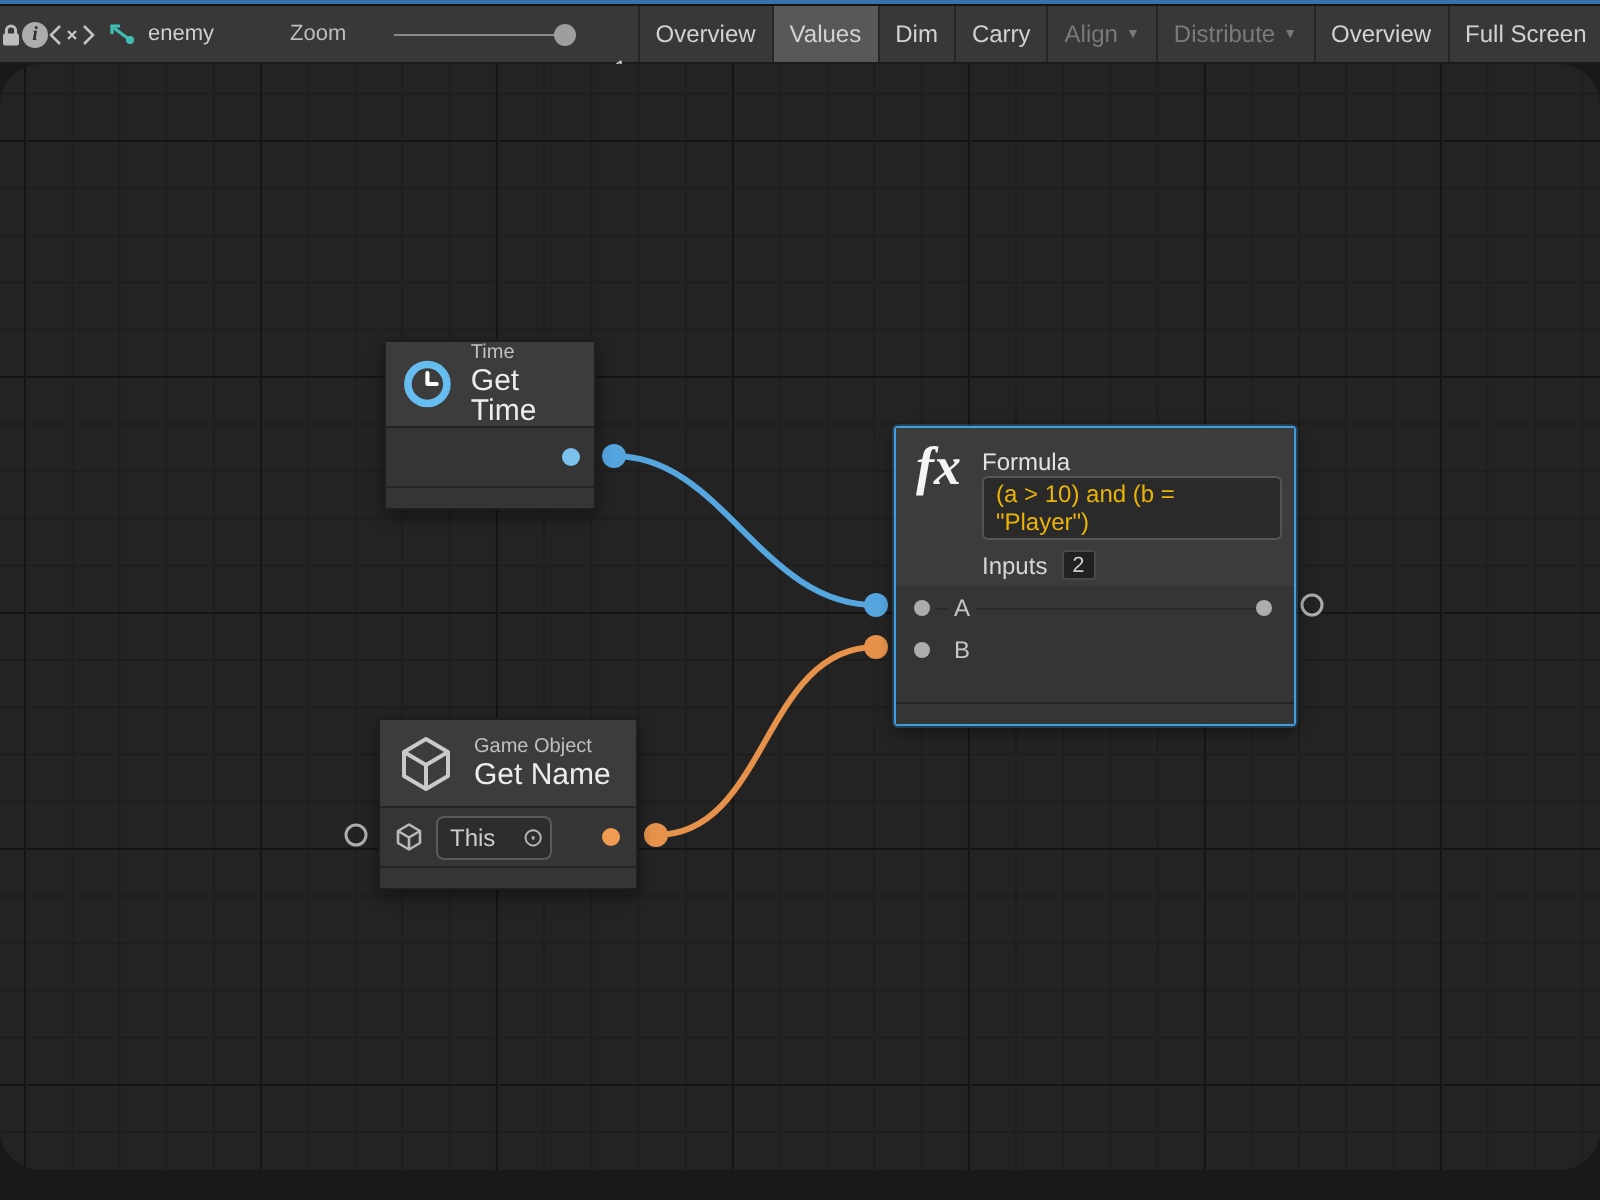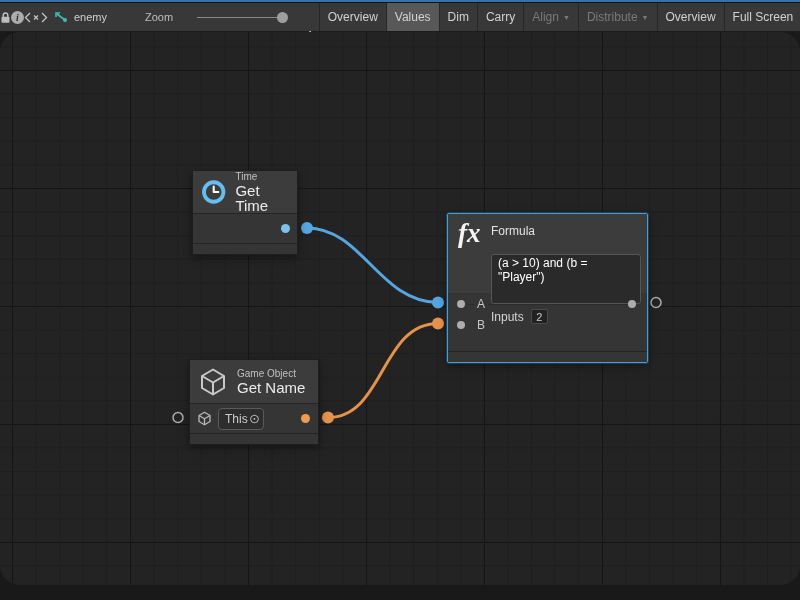--- a/index.html
+++ b/index.html
@@ -65,37 +65,37 @@
   #node-get-time { left:192px; top:138px; width:106px; }
   #node-get-time .node-header { height:43px; }
   #gt-ports { height:29px; display:flex; align-items:center; justify-content:flex-end; padding-right:7px; }
   #gt-out-dot { width:9px; height:9px; background:#7cc1ec; }
 
   #node-formula { left:447px; top:181px; width:201px; border:1px solid #3f9fde; box-shadow:0 0 0 1px rgba(63,159,222,.25),0 3px 8px rgba(0,0,0,.4); }
   #formula-header { position:relative; height:79px; background:#3c3c3c; padding:10px 8px 0 43px; }
   #fx-glyph { position:absolute; left:10px; top:4px; font-family:"Liberation Serif","DejaVu Serif",serif;
               font-style:italic; font-weight:bold; font-size:27px; color:#f4f4f4; }
   #formula-title { font-size:12px; color:#e2e2e2; }
-  #formula-field { margin-top:16px; width:150px; height:50px; background:#2a2a2a; border:1px solid #555;
-                   border-radius:3px; padding:1px 6px; font-size:12px; line-height:14px; color:#ffffff; white-space:pre-wrap; }
+  #formula-field { margin-top:0; width:150px; height:32px; background:#2a2a2a; border:1px solid #555;
+                   border-radius:3px; padding:1px 6px; font-size:12px; line-height:14px; color:#eab308; white-space:pre-wrap; }
   #inputs-row { display:flex; align-items:center; gap:7px; margin-top:5px; }
   #inputs-label { font-size:12px; color:#d6d6d6; }
   #inputs-count { width:17px; height:15px; background:#212121; border:1px solid #4a4a4a; border-radius:2px;
                   font-size:11px; color:#cccccc; display:flex; align-items:center; justify-content:center; }
   .f-row { position:relative; height:21px; display:flex; align-items:center; padding-left:9px; }
   .f-row .port-dot { width:8px; height:8px; background:#adadad; }
   .f-row .port-label { font-size:12px; color:#c6c6c6; margin-left:9px; background:#353535; padding:0 3px; z-index:1; }
   #relation-line { position:absolute; left:20px; right:14px; top:50%; height:1px; background:#2b2b2b; }
   #formula-out-dot { position:absolute; right:11px; top:50%; margin-top:-4px; width:8px; height:8px; background:#adadad; }
   #formula-spacer { height:16px; }
 
   #node-get-name { left:189px; top:327px; width:130px; }
   #node-get-name .node-header { height:44px; }
   #gn-ports { height:29px; display:flex; align-items:center; gap:6px; padding:0 8px 0 7px; }
-  #this-field { width:46px; height:22px; background:#2d2d2d; border:1px solid #5a5a5a; border-radius:4px;
+  #this-field { width:58px; height:22px; background:#2d2d2d; border:1px solid #5a5a5a; border-radius:4px;
                 display:flex; align-items:center; padding:0 3px 0 6px; }
   #this-value { flex:1; font-size:12px; color:#cccccc; }
   #picker-glyph { font-size:13px; color:#b5b5b5; line-height:13px; }
   #gn-out-dot { margin-left:auto; width:9px; height:9px; background:#ef9b52; }
 </style>
 </head>
 <body>
 
 <div id="window">
   <div id="accent-line"></div>

